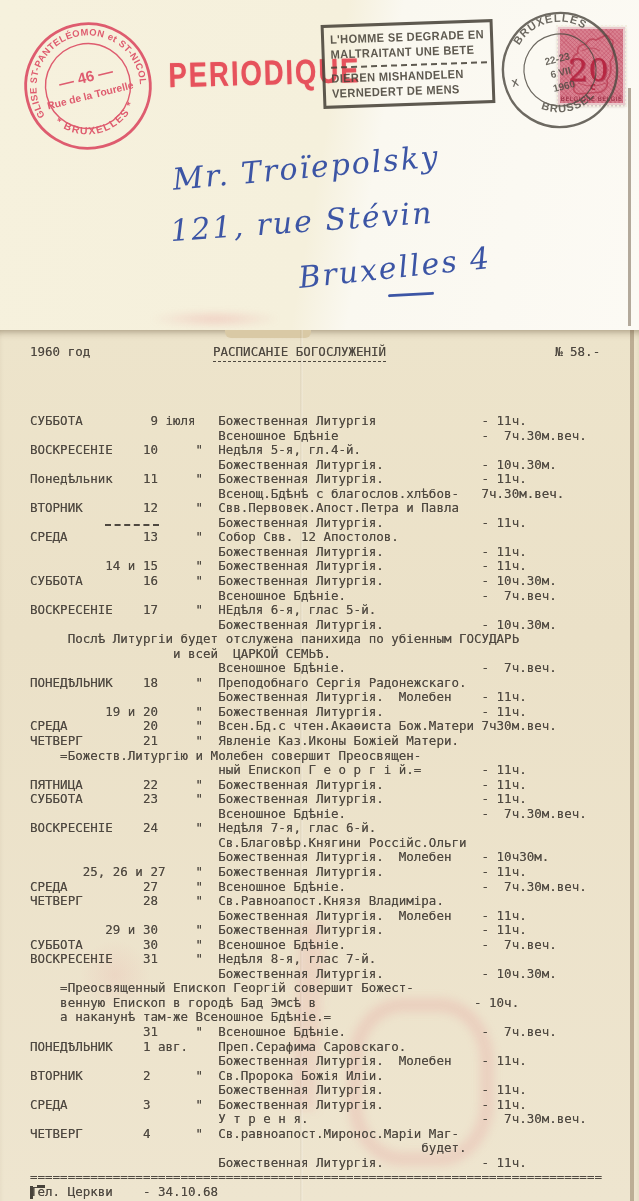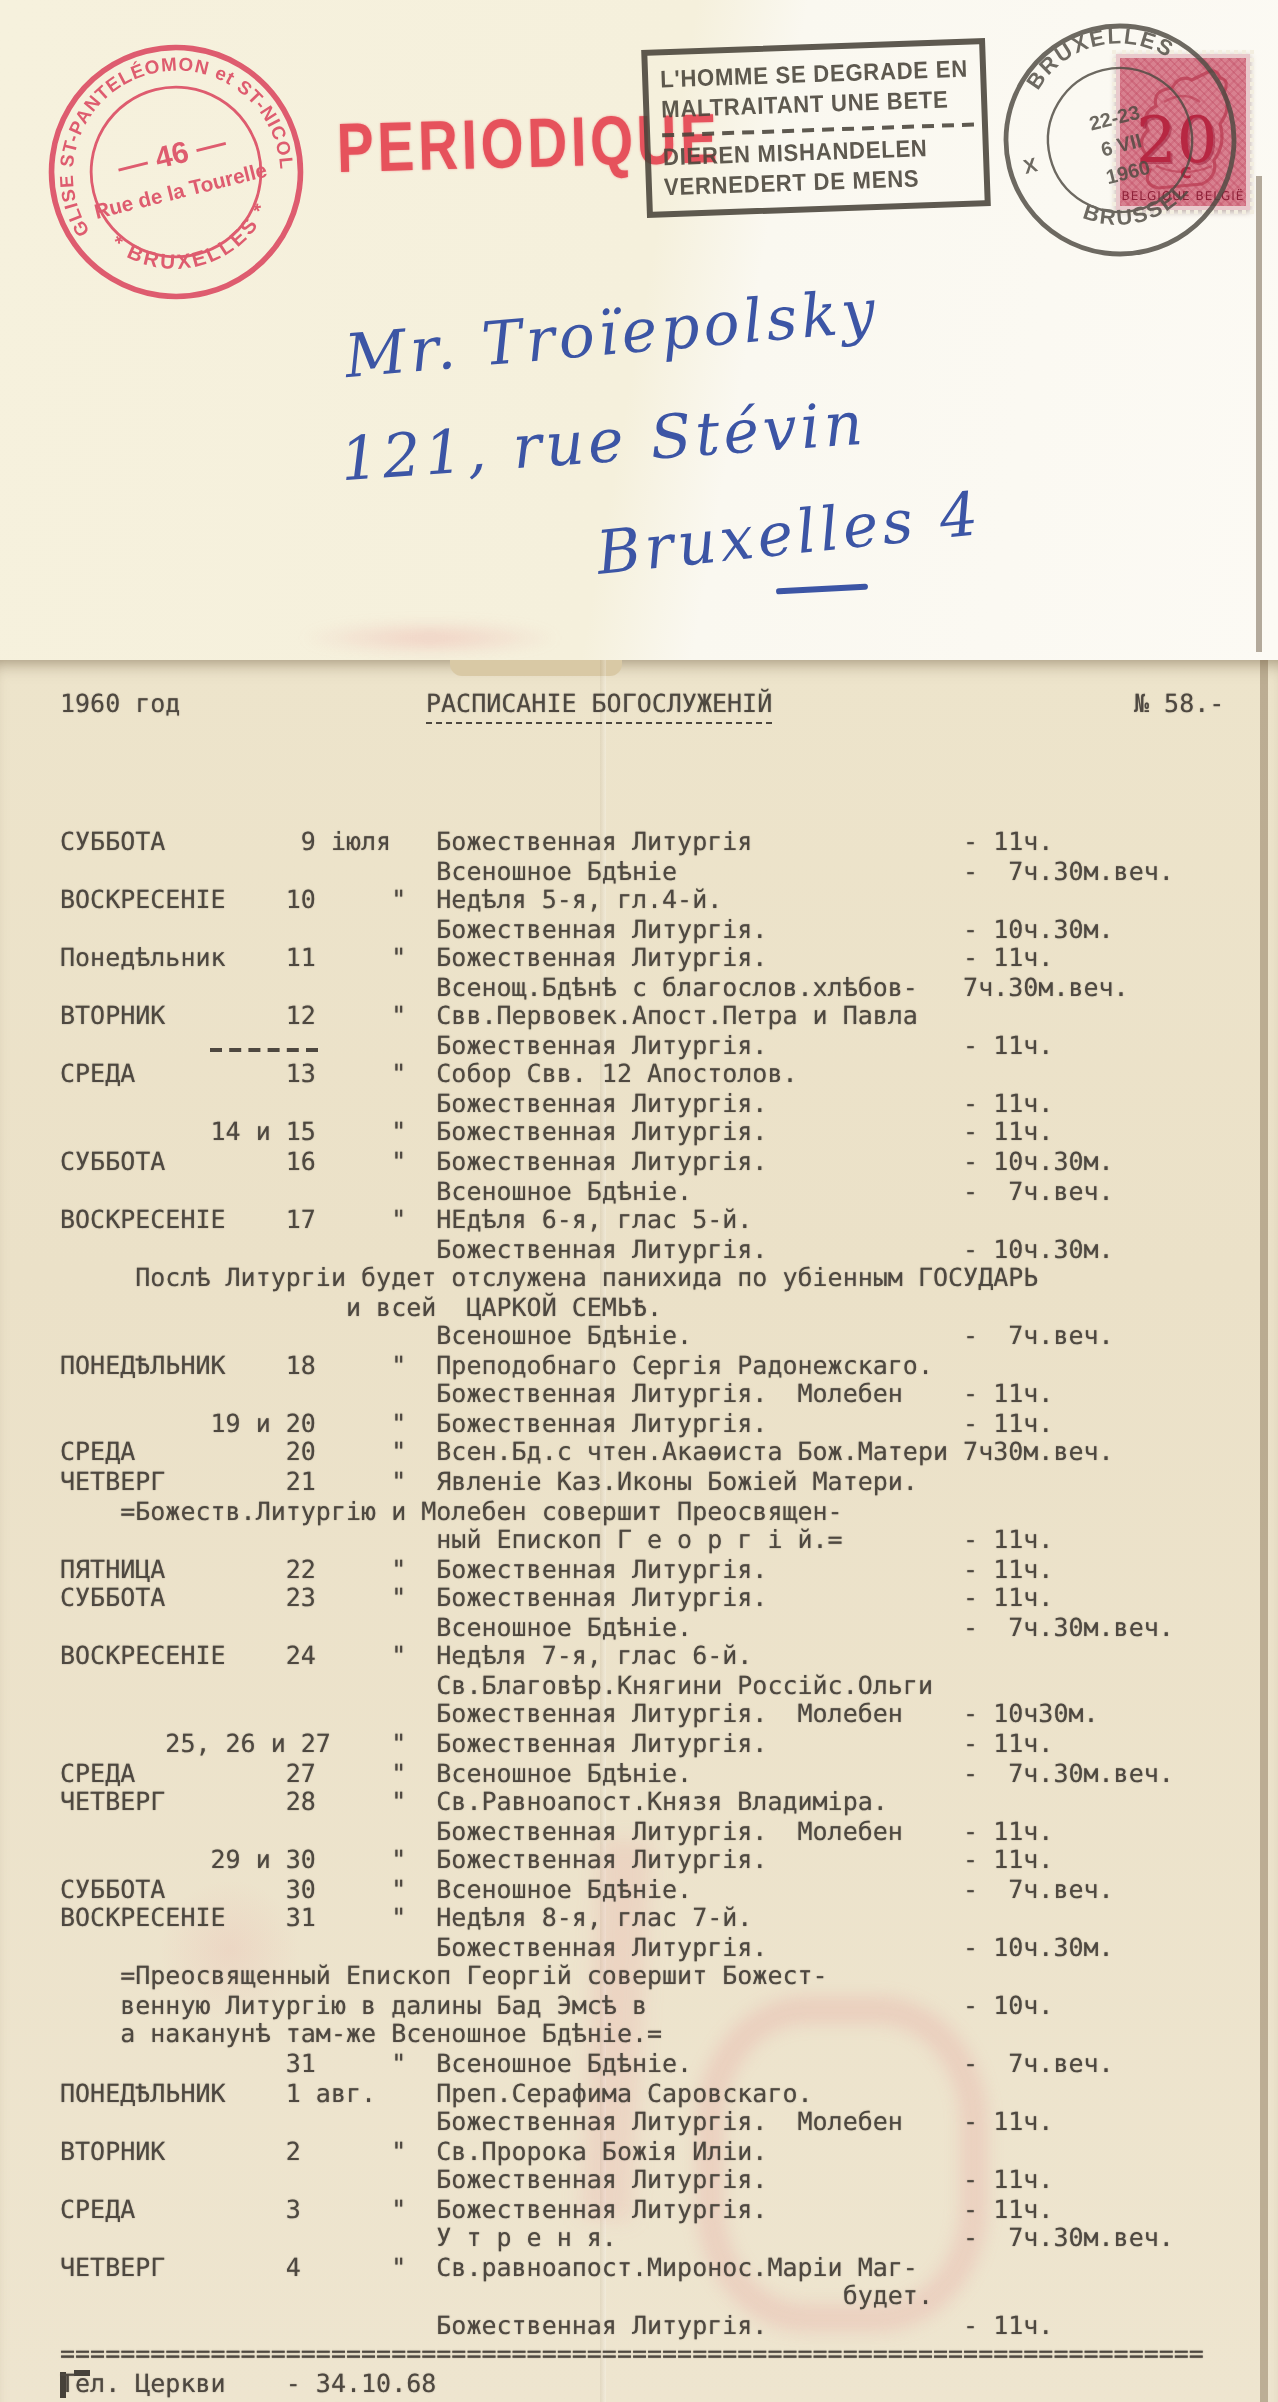--- a/index.html
+++ b/index.html
@@ -71,21 +71,21 @@
     background:radial-gradient(closest-side,rgba(230,130,140,.13),rgba(230,130,140,0));}
   .corner-mark{position:absolute;left:30px;top:856px;width:3px;height:13px;background:#47423a;}
   .corner-mark2{position:absolute;left:37px;top:855px;width:8px;height:3px;background:#47423a;}
 
   .typed{color:#4e4840;font-family:"DejaVu Sans Mono","Liberation Mono",monospace;
     font-size:12.5px;text-shadow:0 0 .6px rgba(78,72,64,.65);}
   .sched-header{position:absolute;left:30px;top:14px;width:580px;height:18px;}
   .sched-header span{position:absolute;white-space:pre;}
   .sh-year{left:0;}
   .sh-title{left:183px;border-bottom:1.5px dashed #4e4840;padding-bottom:2px;}
-  .sh-number{left:525px;margin-left:12px;}
+  .sh-number{left:525px;}
   .lines{position:absolute;left:30px;top:36px;margin-top:48px;}
   .tl{white-space:pre;height:14.55px;line-height:14.55px;}
   .u1415{position:absolute;left:105px;top:194px;width:54px;border-bottom:2px dashed #4e4840;}
 </style>
 </head>
 <body>
 
 <div class="scan">
 
   <section class="envelope">
@@ -207,21 +207,21 @@
         <div class="tl">                         Божественная Литургія.  Молебен    - 10ч30м.</div>
         <div class="tl">       25, 26 и 27    "  Божественная Литургія.             - 11ч.</div>
         <div class="tl">СРЕДА          27     "  Всеношное Бдѣніе.                  -  7ч.30м.веч.</div>
         <div class="tl">ЧЕТВЕРГ        28     "  Св.Равноапост.Князя Владиміра.</div>
         <div class="tl">                         Божественная Литургія.  Молебен    - 11ч.</div>
         <div class="tl">          29 и 30     "  Божественная Литургія.             - 11ч.</div>
         <div class="tl">СУББОТА        30     "  Всеношное Бдѣніе.                  -  7ч.веч.</div>
         <div class="tl">ВОСКРЕСЕНІЕ    31     "  Недѣля 8-я, глас 7-й.</div>
         <div class="tl">                         Божественная Литургія.             - 10ч.30м.</div>
         <div class="tl">    =Преосвященный Епископ Георгій совершит Божест-</div>
-        <div class="tl">    венную Литургію в далины Бад Эмсѣ в                     - 10ч.</div>
+        <div class="tl">    венную Епископ в городѣ Бад Эмсѣ в                     - 10ч.</div>
         <div class="tl">    а наканунѣ там-же Всеношное Бдѣніе.=</div>
         <div class="tl">               31     "  Всеношное Бдѣніе.                  -  7ч.веч.</div>
         <div class="tl">ПОНЕДѢЛЬНИК    1 авг.    Преп.Серафима Саровскаго.</div>
         <div class="tl">                         Божественная Литургія.  Молебен    - 11ч.</div>
         <div class="tl">ВТОРНИК        2      "  Св.Пророка Божія Иліи.</div>
         <div class="tl">                         Божественная Литургія.             - 11ч.</div>
         <div class="tl">СРЕДА          3      "  Божественная Литургія.             - 11ч.</div>
         <div class="tl">                         У т р е н я.                       -  7ч.30м.веч.</div>
         <div class="tl">ЧЕТВЕРГ        4      "  Св.равноапост.Миронос.Маріи Маг-</div>
         <div class="tl">                                                    будет.</div>

